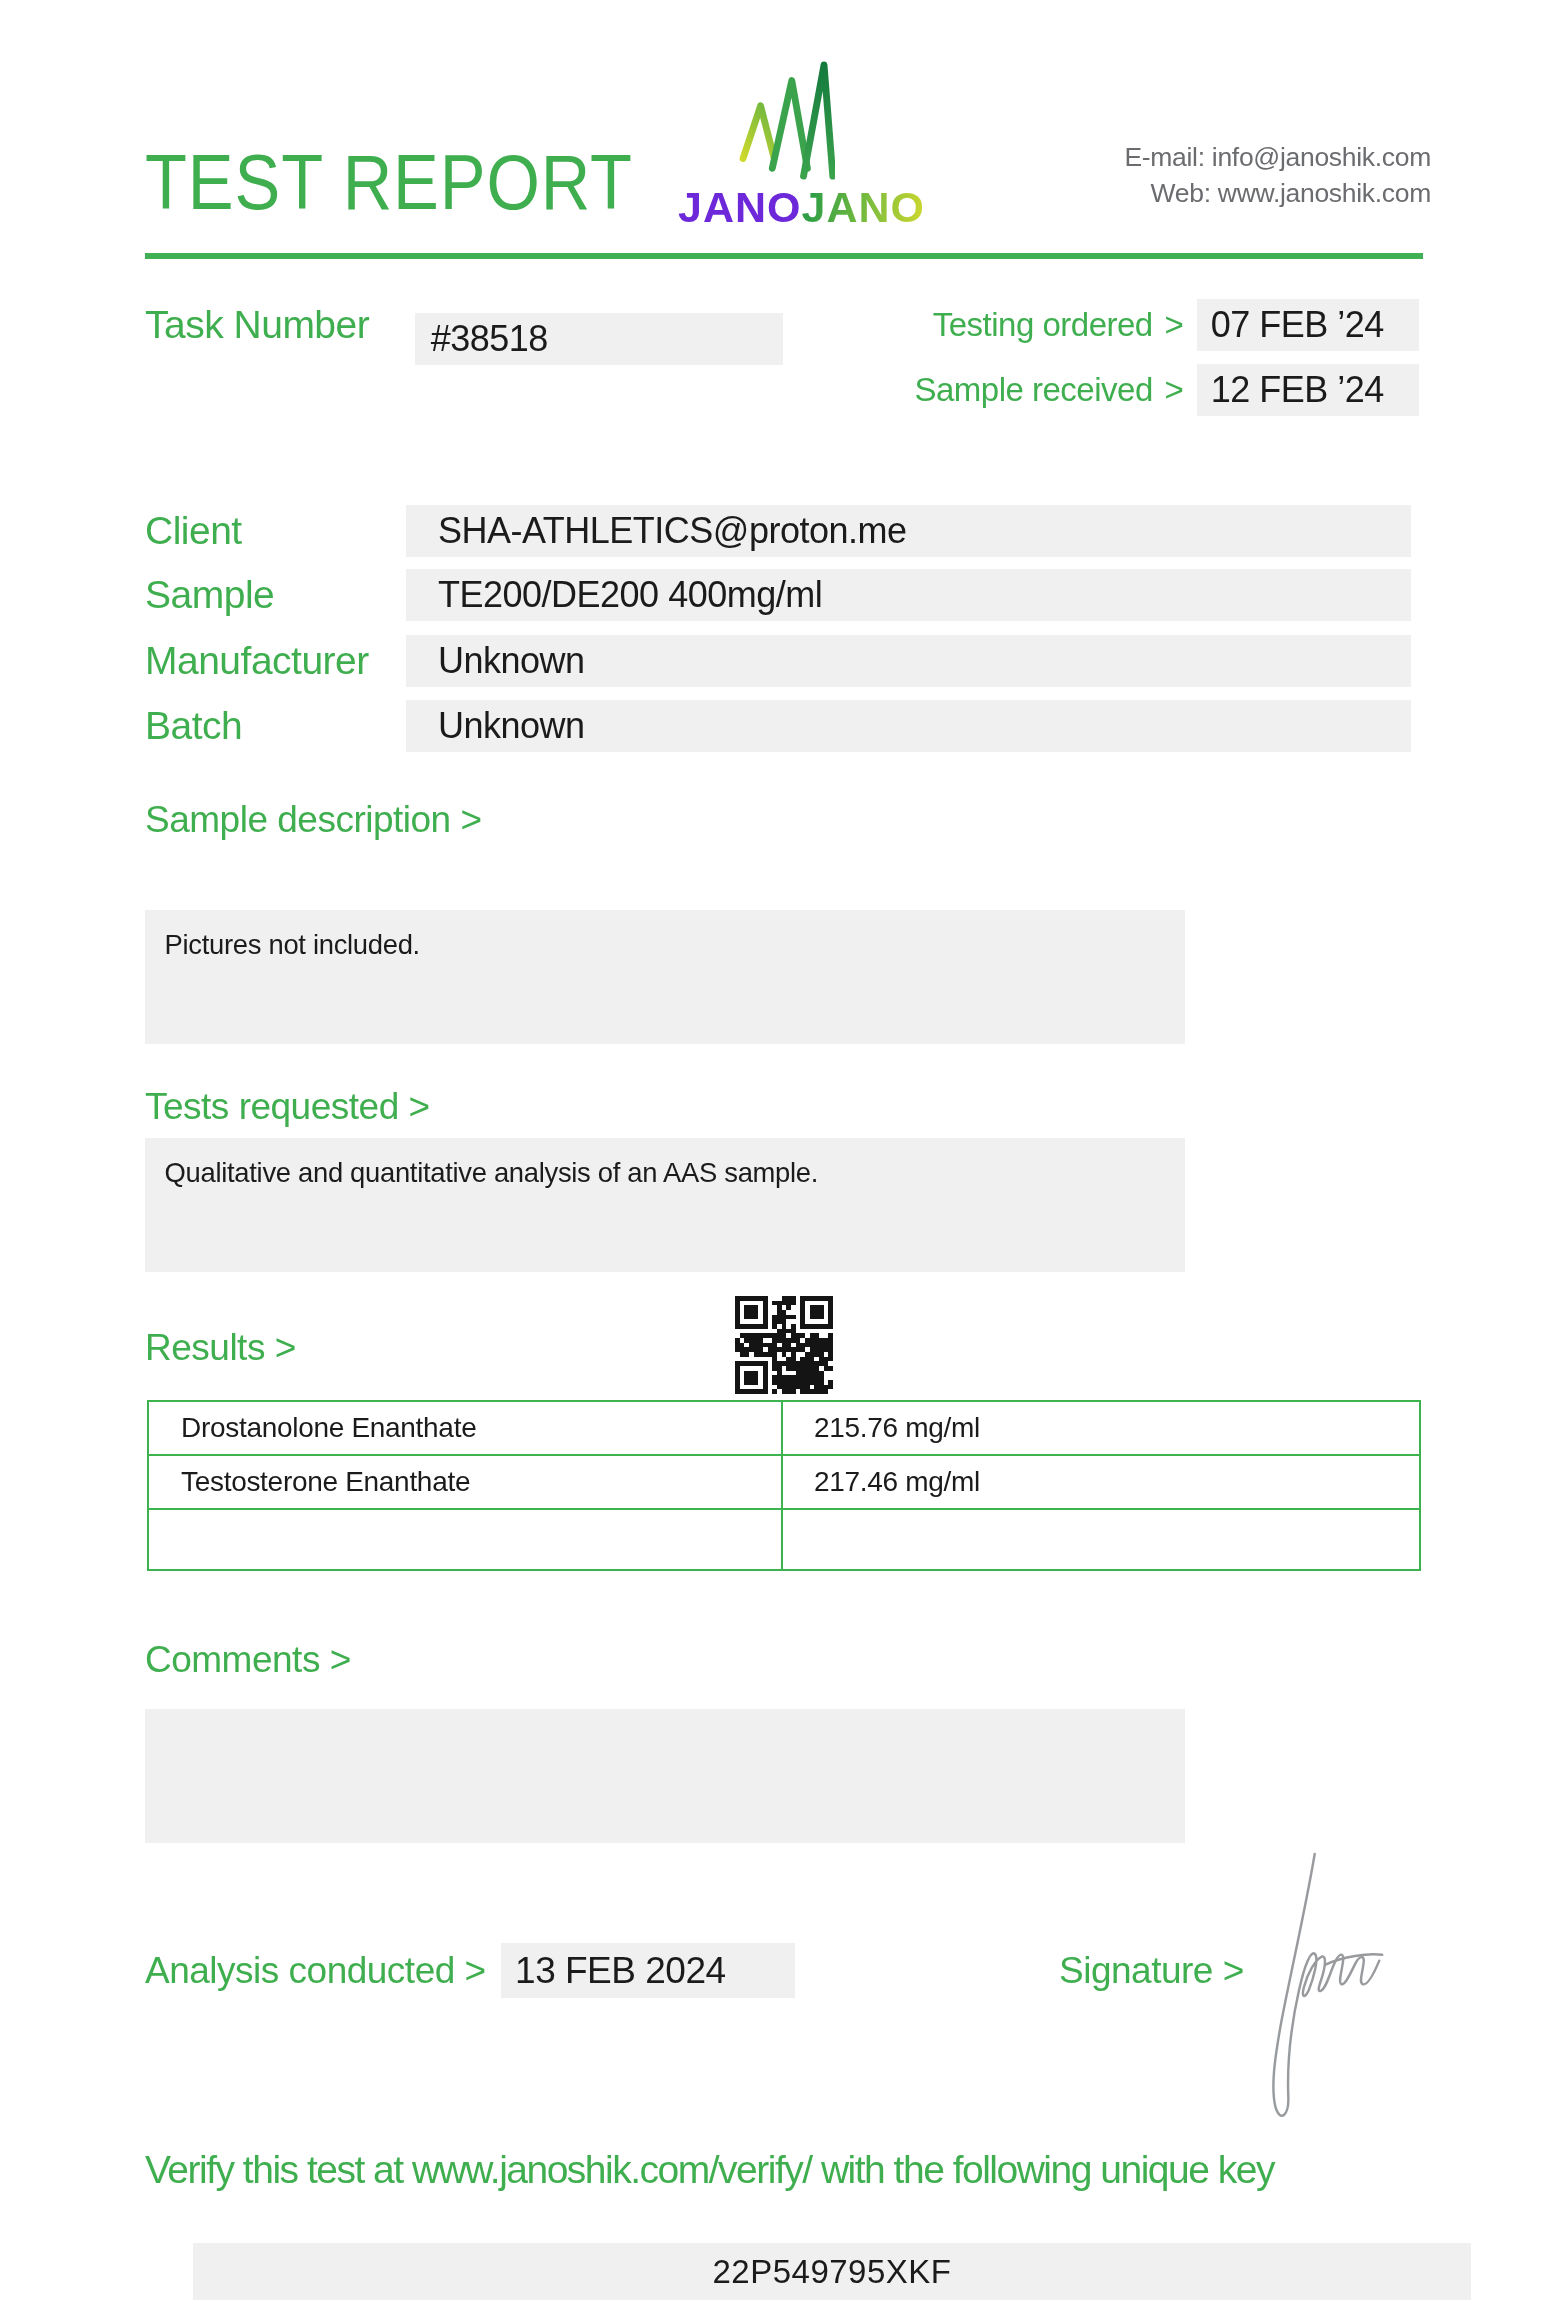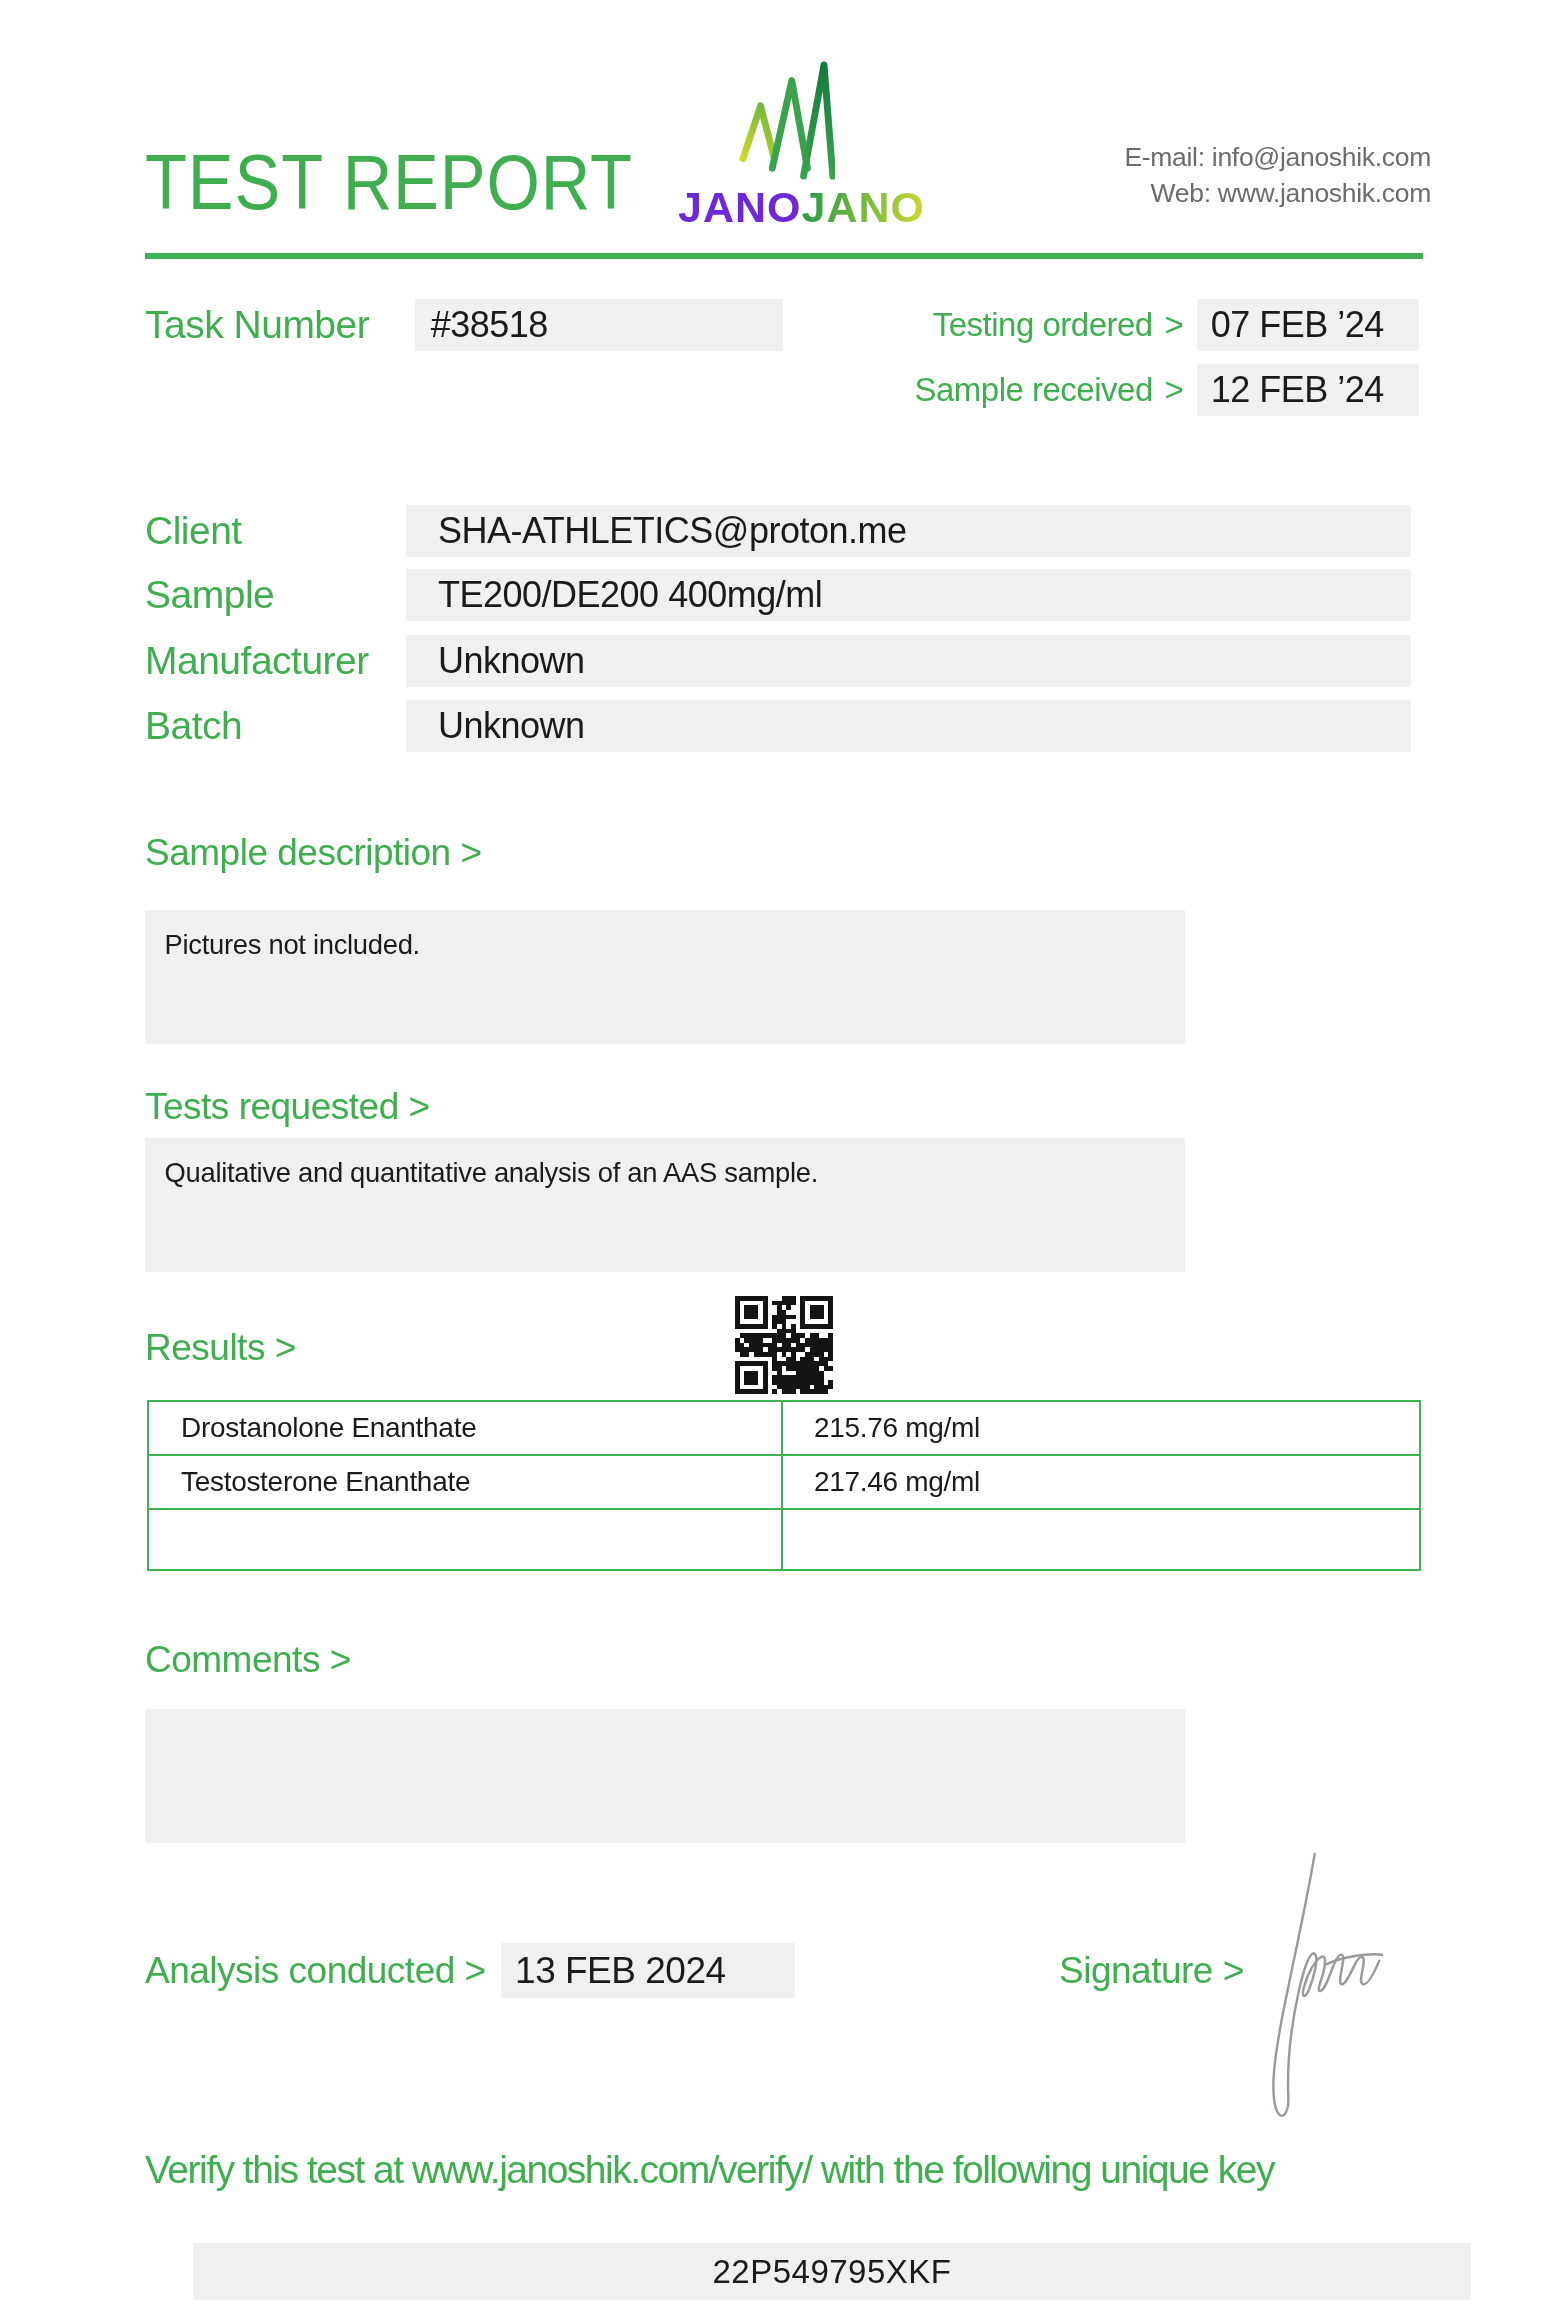--- a/index.html
+++ b/index.html
@@ -17,21 +17,21 @@
              -webkit-background-clip:text;background-clip:text;color:transparent;}
   .contact{right:137px;top:139px;text-align:right;font-size:26.5px;line-height:36px;color:#6b6c6f;letter-spacing:-0.3px;}
   .rule{left:145px;top:253px;width:1278px;height:5.9px;background:#3fb054;}
 
   
   .glabel{color:#3fae4f;letter-spacing:-0.5px;}
   .row53{height:52px;display:flex;align-items:center;}
   .task-label{left:145px;top:299px;font-size:39px;}
   .vbox{background:#f0f0f1;display:flex;align-items:center;box-sizing:border-box;
         font-size:36px;letter-spacing:-0.5px;color:#1b1b1b;}
-  .task-box{left:415px;top:299px;width:368px;height:52px;padding-left:15.7px;}
+  .task-box{left:415px;top:313px;width:368px;height:52px;padding-left:15.7px;}
   .date-row{left:882px;width:537px;height:52px;display:flex;align-items:center;justify-content:flex-end;}
   .date-row .lbl{font-size:33px;}
   .date-row .arr{font-size:33px;margin:0 13.7px 0 11.8px;}
   .date-box{width:222px;height:52px;padding-left:13.7px;flex:none;}
 
   .flabel{left:145px;font-size:39px;}
   .fbox{left:406px;width:1005px;height:52px;padding-left:32px;}
 
   
   .sect{left:145px;font-size:37px;white-space:nowrap;}
@@ -110,21 +110,21 @@
 
   <div class="abs glabel flabel row53" style="top:569px">Sample</div>
   <div class="abs vbox fbox" style="top:569px">TE200/DE200 400mg/ml</div>
 
   <div class="abs glabel flabel row53" style="top:635px">Manufacturer</div>
   <div class="abs vbox fbox" style="top:635px">Unknown</div>
 
   <div class="abs glabel flabel row53" style="top:700px">Batch</div>
   <div class="abs vbox fbox" style="top:700px">Unknown</div>
 
-  <div class="abs glabel sect" style="top:832px">Sample description &gt;</div>
+  <div class="abs glabel sect" style="top:799px">Sample description &gt;</div>
   <div class="abs cbox" style="top:910px">
     <span>Pictures not included.</span>
   </div>
 
   <div class="abs glabel sect" style="top:1086px">Tests requested &gt;</div>
   <div class="abs cbox" style="top:1138px">
     <span>Qualitative and quantitative analysis of an AAS sample.</span>
   </div>
 
   <div class="abs glabel sect" style="top:1327px">Results &gt;</div>

